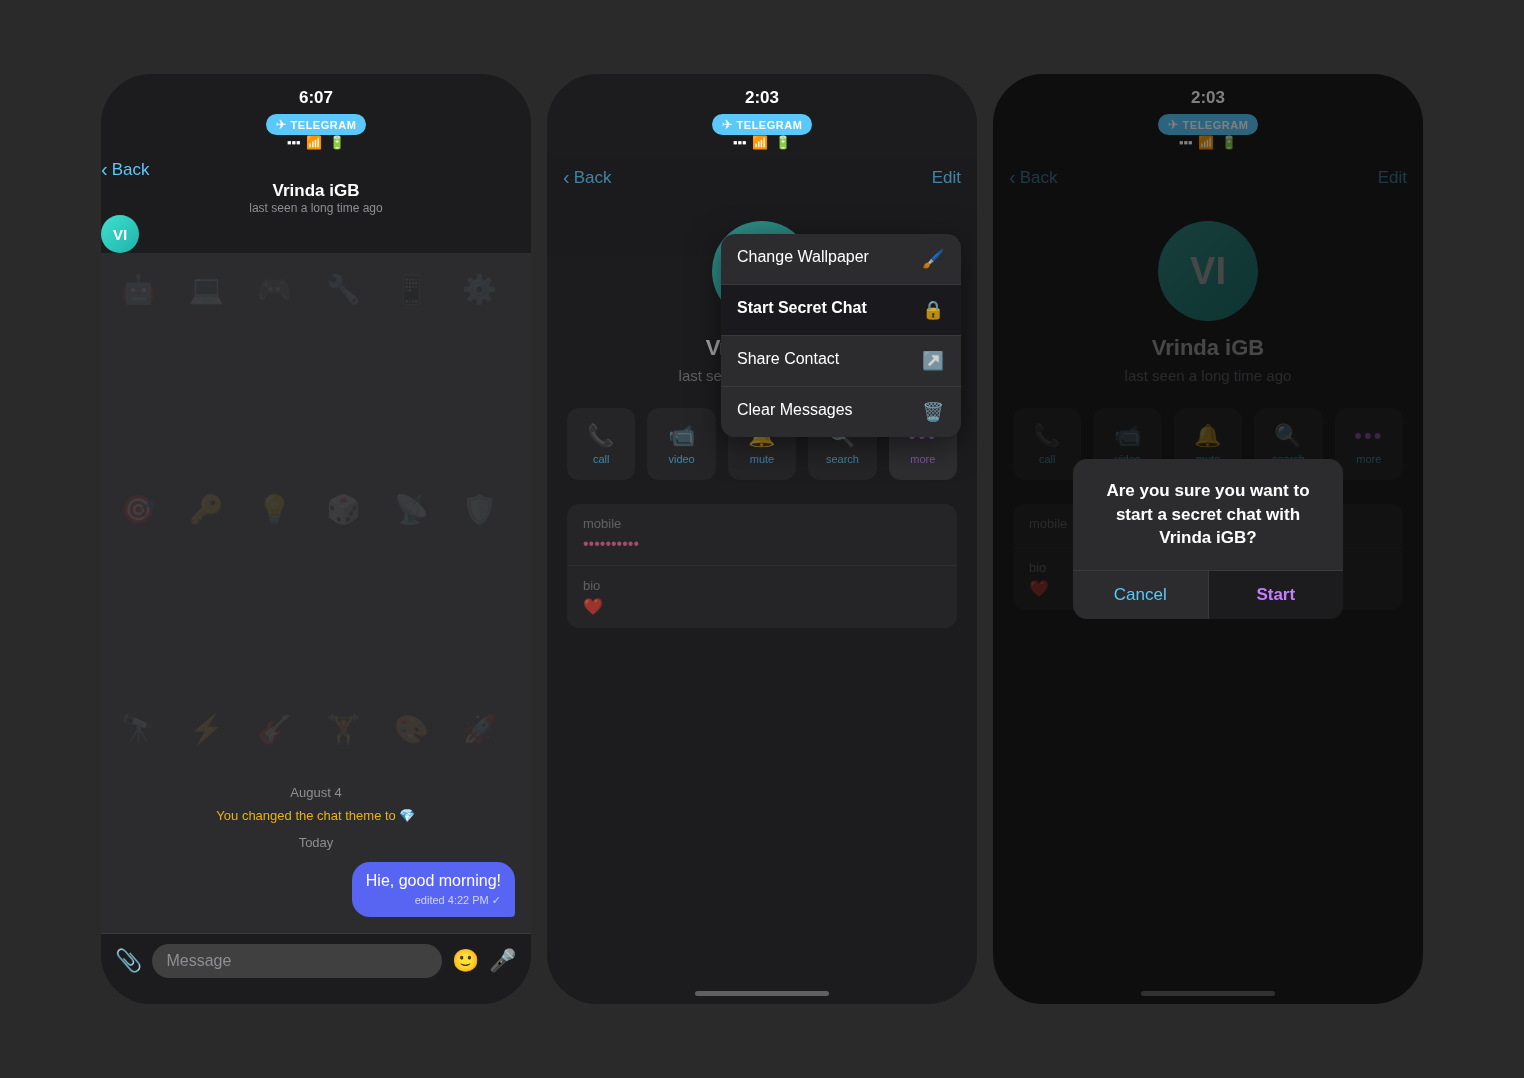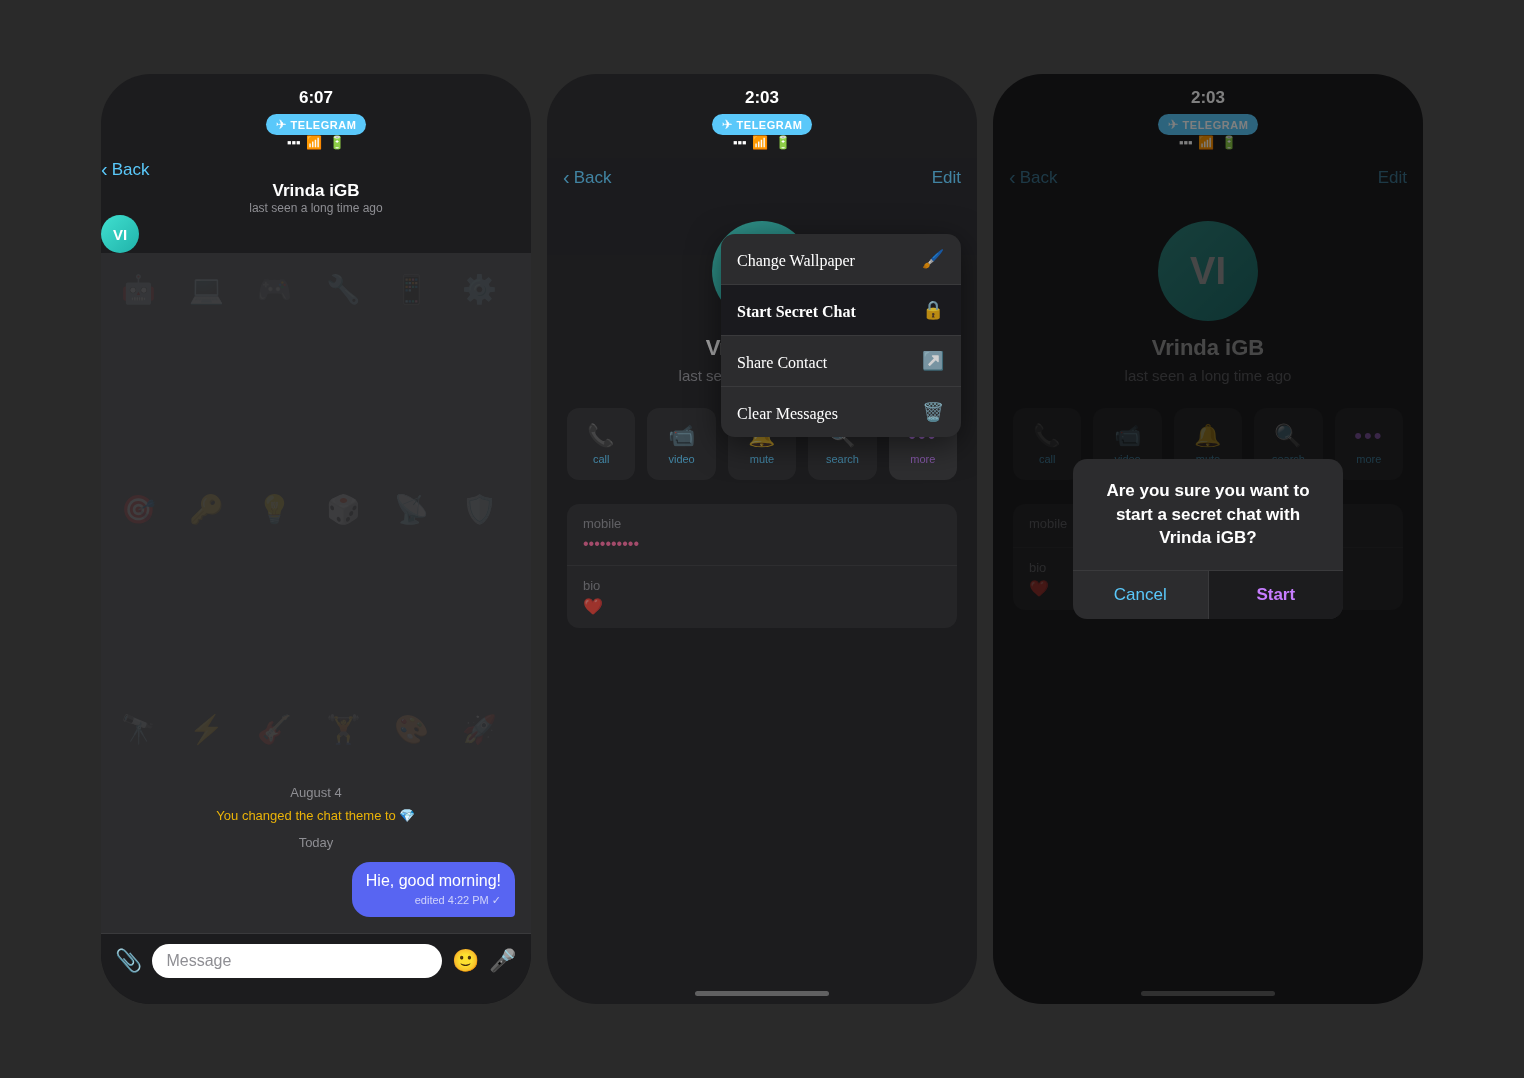--- a/index.html
+++ b/index.html
@@ -180,21 +180,21 @@
       background: #1c1c1e;
       border-top: 0.5px solid #3a3a3c;
       gap: 10px;
     }
     .input-attach {
       color: #8e8e93;
       font-size: 22px;
     }
     .input-field {
       flex: 1;
-      background: #ffffff;
+      background: #404040;
       border-radius: 20px;
       padding: 8px 14px;
       color: #8e8e93;
       font-size: 16px;
       border: none;
       outline: none;
     }
     .input-emoji {
       color: #8e8e93;
       font-size: 22px;
@@ -325,26 +325,25 @@
       background: #2c2c2e;
       border-radius: 14px;
       overflow: hidden;
       width: 240px;
       z-index: 200;
       box-shadow: 0 8px 32px rgba(0,0,0,0.5);
     }
     .dropdown-item {
       display: flex;
       justify-content: space-between;
-      align-items: flex-end;
+      align-items: flex-start;
       padding: 14px 16px;
       border-bottom: 0.5px solid #3a3a3c;
       color: #fff;
       font-size: 16px;
-      font-family: Liberation Serif, serif;
     }
     .dropdown-item:last-child {
       border-bottom: none;
     }
     .dropdown-item.active-item {
       background: #1c1c1e;
       color: #fff;
     }
     .dropdown-item.danger-item {
       color: #ff453a;

